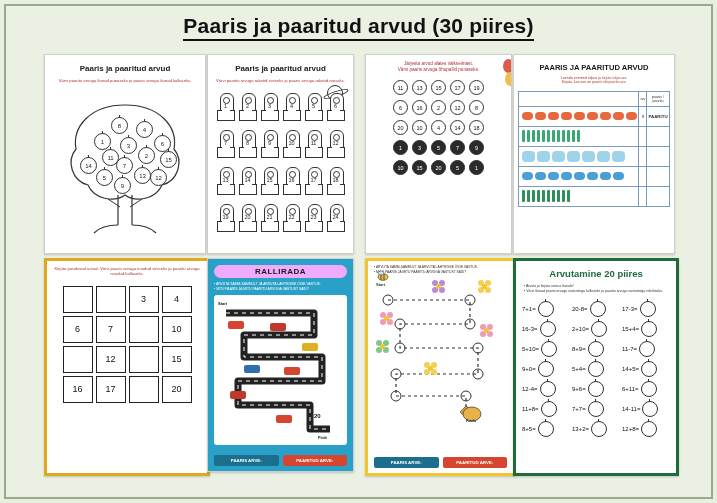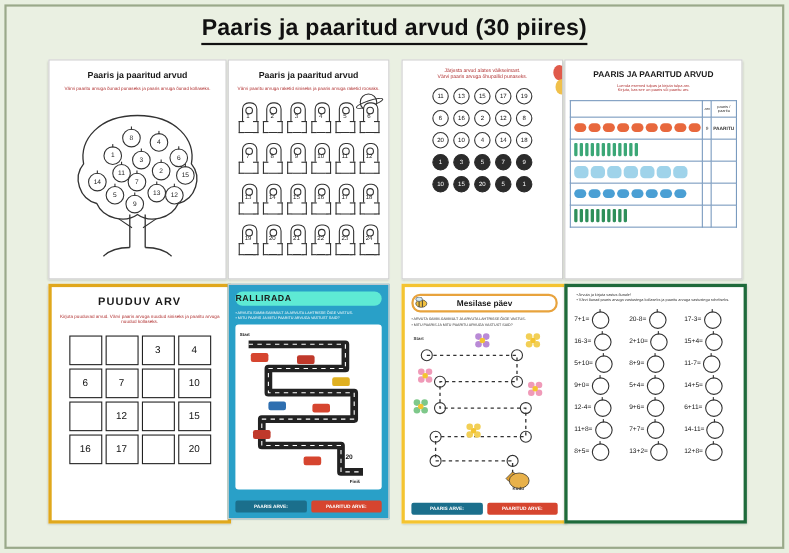--- a/index.html
+++ b/index.html
@@ -71,21 +71,21 @@
   .red-cell{color:#c0392b;font-weight:bold;}
 
   
   #s5{left:44px;top:258px;width:160px;height:212px;border:3px solid #e0a81c;}
   #s5 .sh-title{font-size:10px;margin-top:8px;letter-spacing:1px;}
   #s5 .sh-sub{font-size:4.2px;margin-top:5px;color:#b03030;}
   .grid4{display:grid;grid-template-columns:repeat(4,30px);grid-auto-rows:27px;gap:3px;justify-content:center;margin-top:9px;}
   .gcell{border:1px solid #222;display:flex;align-items:center;justify-content:center;font-size:9px;color:#111;}
 
   #s6{left:207px;top:258px;width:145px;height:212px;background:#29a0c8;}
-  .track-head{background:#5eead4;margin:6px 6px 0;border-radius:8px;text-align:left;font-size:8px;font-weight:bold;color:#1a1a1a;padding:2px 0;letter-spacing:.5px;}
+  .track-head{background:#f0abfc;margin:6px 6px 0;border-radius:8px;text-align:center;font-size:8px;font-weight:bold;color:#1a1a1a;padding:2px 0;letter-spacing:.5px;}
   .bullets{margin:4px 6px 0;color:#fff;font-size:3.4px;line-height:1.5;}
   .maze{position:relative;margin:3px 6px 0;height:150px;background:#fff;border-radius:3px;overflow:hidden;}
   .maze svg{position:absolute;left:0;top:0;}
   .car{position:absolute;width:16px;height:8px;border-radius:2px;}
   .mlabel{position:absolute;font-size:4px;color:#111;font-weight:bold;}
   .foot{position:absolute;left:6px;right:6px;bottom:5px;display:flex;gap:4px;}
   .foot div{flex:1;color:#fff;font-size:4.4px;font-weight:bold;text-align:center;padding:3px 0;border-radius:2px;}
   .foot .b1{background:#1b6f8c;}
   .foot .b2{background:#d6452f;}
 
@@ -460,21 +460,20 @@
         </div>
       </td>
       <td></td>
       <td></td>
     </tr>
   </tbody>
     </table>
 </div>
 
 <div class="sheet" id="s5">
-  <div class="sh-title">PUUDUV ARV</div>
   <div class="sh-sub">Kirjuta puuduvad arvud.
 Värvi paaris arvuga nuudud siniseks ja paaritu arvuga nuudud kollaseks.</div>
   <div class="grid4">
     <div class="gcell"></div>
     <div class="gcell"></div>
     <div class="gcell">3</div>
     <div class="gcell">4</div>
     <div class="gcell">6</div>
     <div class="gcell">7</div>
     <div class="gcell"></div>
@@ -519,21 +518,20 @@
 </div>
 
 <div class="sheet" id="s7">
   <div class="bee">
     <svg width="14" height="10" viewBox="0 0 14 10">
         <ellipse cx="7" cy="6" rx="5" ry="3.4" fill="#f0c040" stroke="#333" stroke-width=".6"></ellipse>
         <path d="M5 3 L5 9 M8 3 L8 9" stroke="#333" stroke-width=".8"></path>
         <ellipse cx="5" cy="2" rx="3" ry="2" fill="#cfe8f5" stroke="#333" stroke-width=".5"></ellipse>
       </svg>
   </div>
-  <div class="mes-head">Mesilase päev</div>
   <div class="bullets2">
     <div>• ARVUTA SAMM-SAMMULT JA ARVUTA LAHTRISSE ÕIGE VASTUS.</div>
     <div>• MITU PAARIS JA MITU PAARITU ARVUGA VASTUST SAID?</div>
   </div>
   <div class="maze2">
     <svg width="133" height="146" viewBox="0 0 133 146">
       <path d="M14 22 L96 22 L96 46 L26 46 L26 70 L104 70 L104 96 L22 96 L22 118 L92 118 L92 136" fill="none" stroke="#333" stroke-width="1.2" stroke-dasharray="3 3"></path>
       <circle cx="14" cy="22" r="5" fill="none" stroke="#333" stroke-width="1"></circle>
       <circle cx="96" cy="22" r="5" fill="none" stroke="#333" stroke-width="1"></circle>
       <circle cx="26" cy="46" r="5" fill="none" stroke="#333" stroke-width="1"></circle>
@@ -592,20 +590,21 @@
         <i></i>
       </div>
   </div>
   <div class="foot">
     <div class="b1">PAARIS ARVE:</div>
     <div class="b2">PAARITUD ARVE:</div>
   </div>
 </div>
 
 <div class="sheet" id="s8">
+  <div class="sh-title">Arvutamine 20 piires</div>
   <div class="bullets3">
     <div>• Arvuta ja kirjuta vastus õunale!</div>
     <div>• Värvi õunad paaris arvuga vastustega kollaseks ja paaritu arvuga vastustega roheliseks.</div>
   </div>
   <div class="eqgrid">
     <div class="eq">
         <span>7+1=</span>
         <span class="apple-sm"></span>
       </div>
     <div class="eq">

